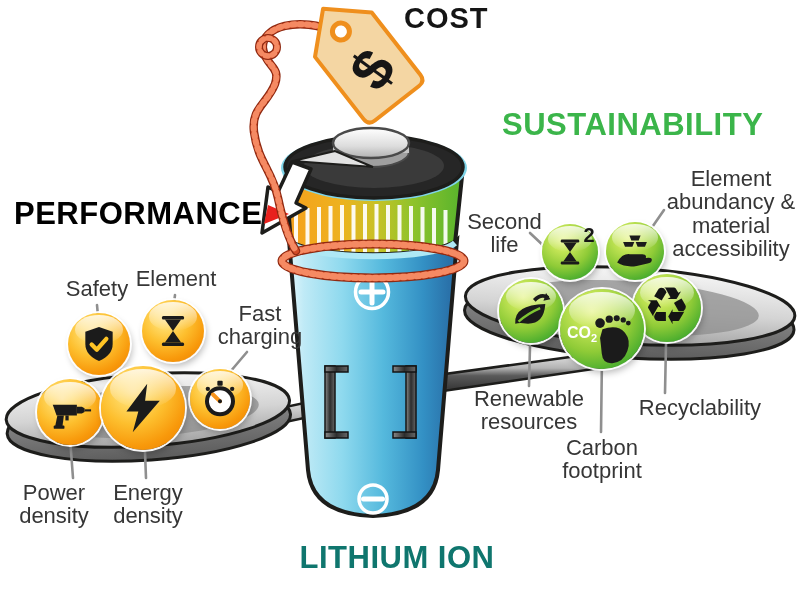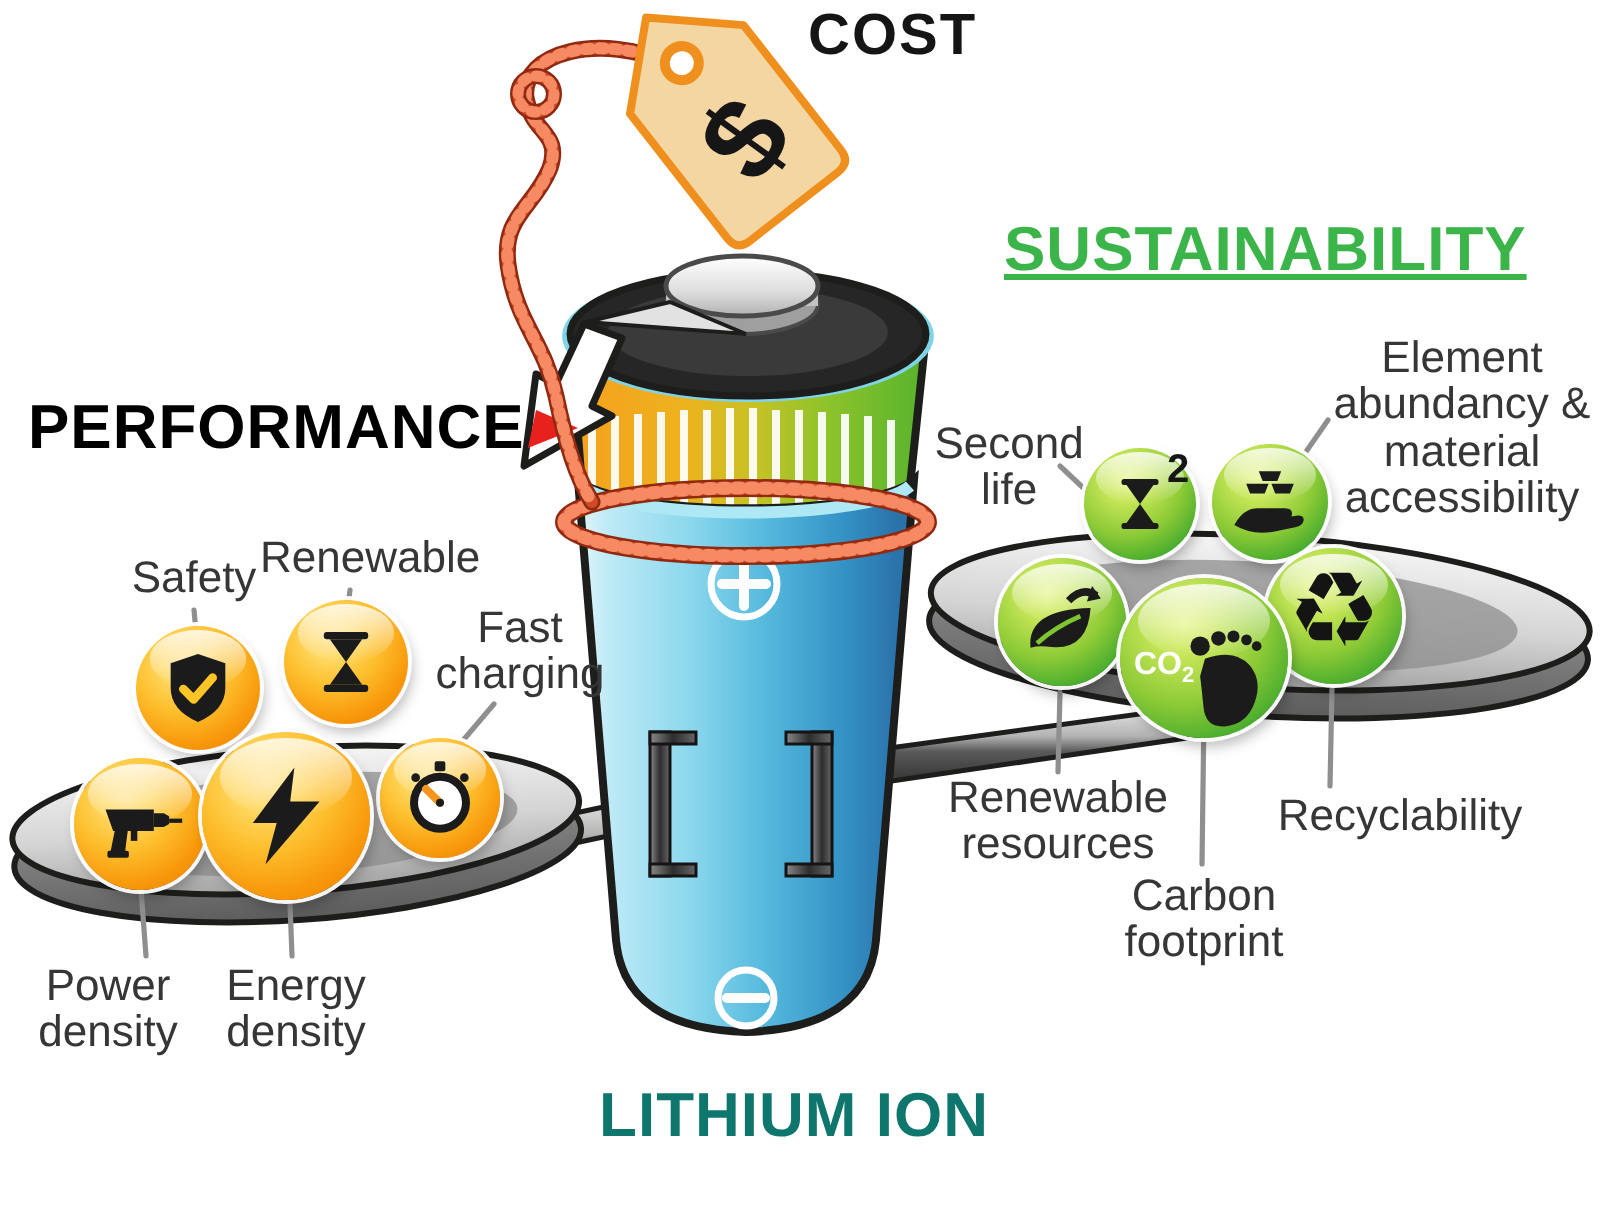--- a/index.html
+++ b/index.html
@@ -9,21 +9,21 @@
   }
   #scene{position:absolute;left:0;top:0;}
   
   .lbl{
     position:absolute;font:22px/1.06 "Liberation Sans",sans-serif;
     color:#363636;text-align:center;white-space:normal;
   }
   .title{position:absolute;font-weight:bold;letter-spacing:.5px;text-align:right;}
   .t-cost{left:404px;top:2px;font-size:29px;color:#151515;letter-spacing:1px;}
   .t-perf{left:14px;top:196px;font-size:31px;color:#000000;}
-  .t-sust{left:502px;top:107px;font-size:31px;color:#3bb54a;text-decoration:underline;}
+  .t-sust{left:502px;top:107px;font-size:31px;color:#3bb54a;}
   .t-batt{left:277px;top:541px;width:240px;font-size:31px;color:#0f766e;text-align:center;line-height:1.12;}
   
   .badge{
     position:absolute;border-radius:50%;
     display:flex;align-items:center;justify-content:center;
     box-shadow:0 0 0 2px rgba(255,255,255,.95), 2px 4px 7px rgba(0,0,0,.28);
   }
   .badge::before{
     content:"";position:absolute;left:11%;top:4%;width:78%;height:46%;
     border-radius:50%;z-index:0;
@@ -280,21 +280,21 @@
   </div>
 
   <div class="title t-cost">COST</div>
   <div class="title t-perf">PERFORMANCE</div>
   <div class="title t-sust">SUSTAINABILITY</div>
   <div class="title t-batt">
     <span>LITHIUM ION</span><br>
   </div>
 
   <div class="lbl" style="left:56px;top:277px;width:82px;">Safety</div>
-  <div class="lbl" style="left:130px;top:267px;width:92px;">Renewable</div>
+  <div class="lbl" style="left:130px;top:267px;width:92px;">Element</div>
   <div class="lbl" style="left:214px;top:302px;width:92px;">Fast charging</div>
   <div class="lbl" style="left:8px;top:481px;width:92px;">Power density</div>
   <div class="lbl" style="left:100px;top:481px;width:96px;">Energy density</div>
 
   <div class="lbl" style="left:462px;top:210px;width:85px;">Second life</div>
   <div class="lbl" style="left:656px;top:167px;width:150px;">Element abundancy &amp; material accessibility</div>
   <div class="lbl" style="left:466px;top:387px;width:126px;">Renewable resources</div>
   <div class="lbl" style="left:556px;top:436px;width:92px;">Carbon footprint</div>
   <div class="lbl" style="left:634px;top:396px;width:132px;">Recyclability</div>
 

